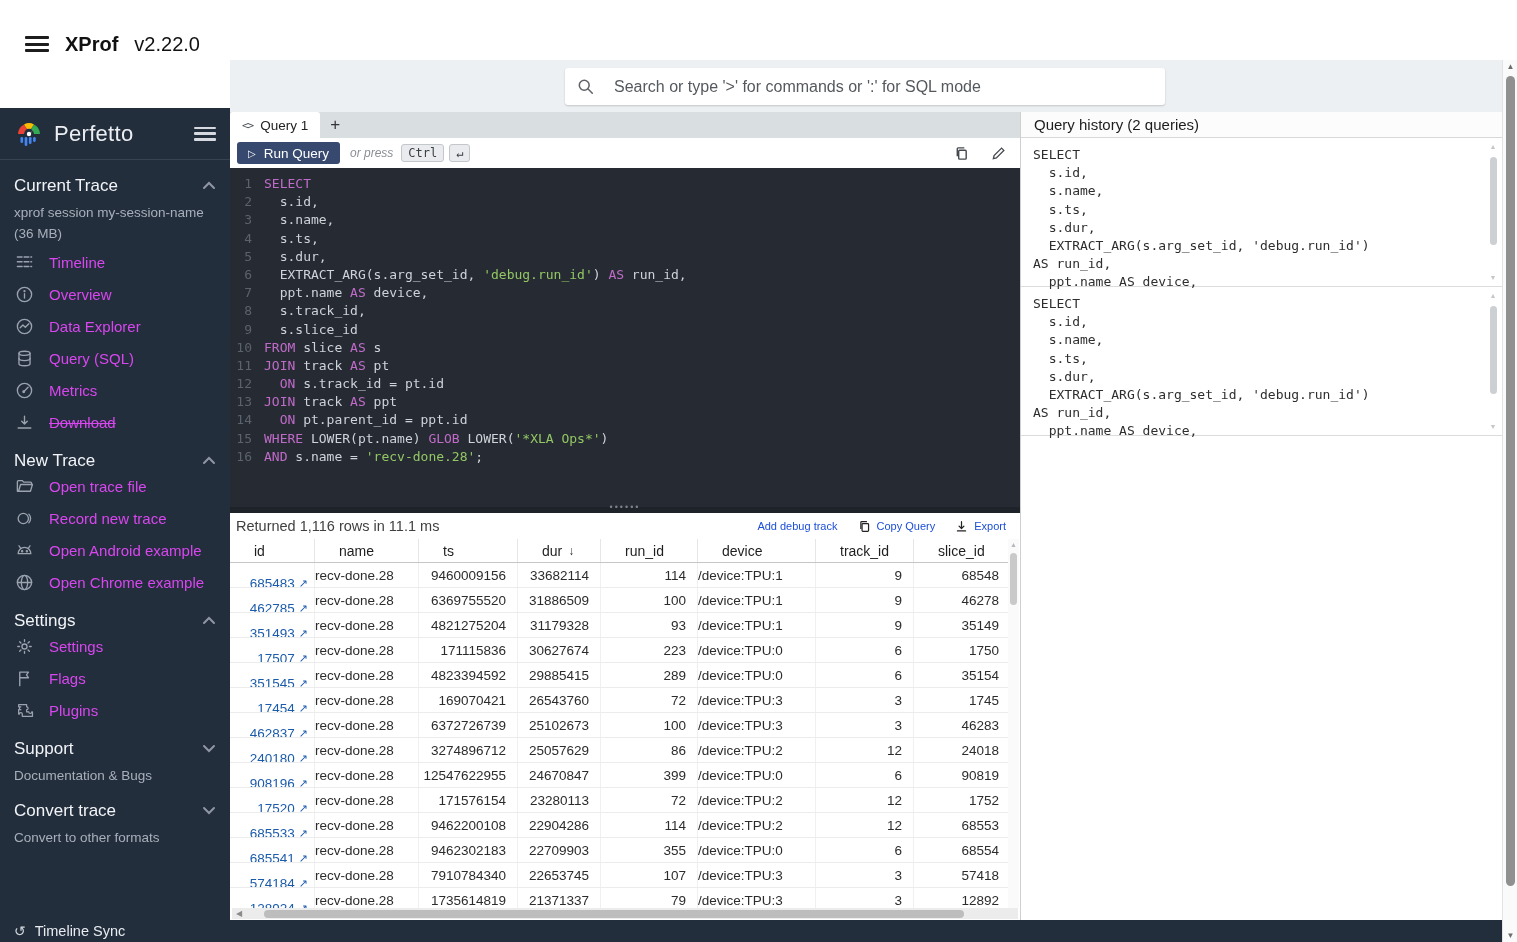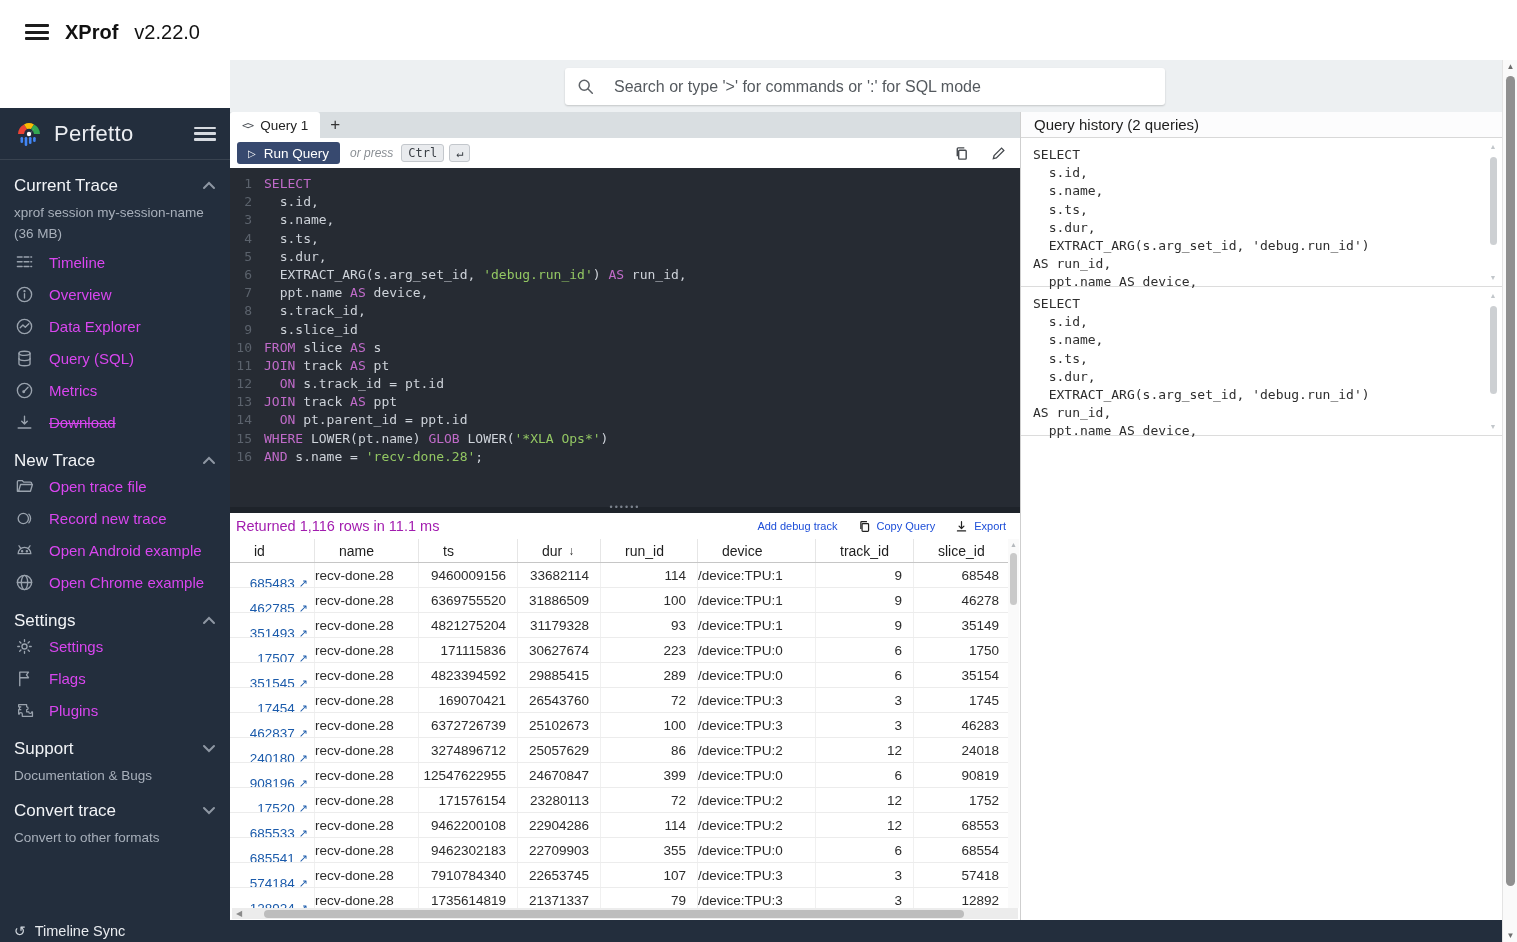--- a/index.html
+++ b/index.html
@@ -1,20 +1,20 @@
 <!DOCTYPE html>
 <html><head>
 <meta charset="utf-8">
 <style>
   * { margin:0; padding:0; box-sizing:border-box; }
   html,body { width:1517px; height:942px; overflow:hidden; background:#fff;
     font-family:"Liberation Sans", sans-serif; }
 
   
-  #topbar { position:absolute; left:0; top:0; width:1517px; height:64px; background:#fff; display:flex; align-items:center; }
+  #topbar { position:absolute; left:0; top:12px; width:1517px; height:64px; background:#fff; display:flex; align-items:center; }
   #topbar .burger { width:24px; height:16px; margin-left:25px; display:flex; flex-direction:column; justify-content:space-between; cursor:pointer; }
   #topbar .burger span { height:3px; background:#1d1d1d; border-radius:1px; }
   #topbar .app-title { font-size:20px; font-weight:bold; color:#111; margin-left:16px; }
   #topbar .app-version { font-size:20px; color:#111; margin-left:16px; }
 
   
   #sidebar { position:absolute; left:0; top:60px; width:230px; height:860px; background:#232e3d; color:#c7cdd6; display:flex; flex-direction:column;margin-top:48px; }
   #sidebar-header { height:52px; min-height:52px; display:flex; align-items:center; padding:0 14px; border-bottom:1px solid rgba(255,255,255,.10); }
   #sidebar-header .brand { font-size:22px; color:#eceef2; margin-left:10px; letter-spacing:.3px; font-weight:400; }
   #sidebar-header .menu { margin-left:auto; width:22px; height:14px; display:flex; flex-direction:column; justify-content:space-between; cursor:pointer; }
@@ -75,21 +75,21 @@
   
   #editor { position:absolute; left:230px; top:168px; width:790px; height:339px; background:#262b33; padding-top:7px; font-family:"DejaVu Sans Mono",monospace; font-size:13px; }
   .cline { display:flex; height:18.2px; line-height:18.2px; white-space:pre; }
   .cline .ln { width:34px; text-align:right; padding-right:12px; color:#5b626c; flex:none; }
   .seg-txt { color:#ced3da; } .seg-kw { color:#c06bc9; } .seg-str { color:#93c763; }
   #editor-divider { position:absolute; left:230px; top:507px; width:790px; height:6px; background:#1e232a; }
   #editor-divider .dots { position:absolute; left:50%; top:-5px; transform:translateX(-50%); color:#7b828c; font-size:9px; letter-spacing:2px; }
 
   
   #resultsbar { position:absolute; left:230px; top:513px; width:790px; height:26px; background:#fff; display:flex; align-items:center; padding-left:6px; }
-  #resultsbar .summary { font-size:14.5px; color:#a21caf; }
+  #resultsbar .summary { font-size:14.5px; color:#404040; }
   #resultsbar .actions { margin-left:auto; display:flex; align-items:center; gap:20px; margin-right:14px; }
   #resultsbar .actions .act { display:flex; align-items:center; gap:6px; font-size:11px; color:#1d4ed8; cursor:pointer; }
 
   #tablehead { position:absolute; left:230px; top:539px; width:780px; height:24px; background:#fff; border-bottom:1px solid #c6c6c6; display:grid; grid-template-columns:84px 104px 99px 83px 97px 118px 98px 97px; }
   #tablehead .hc { font-size:14px; color:#1e1e1e; display:flex; align-items:center; padding-left:24px; border-left:1px solid #e6e6e6; gap:6px; }
   #tablehead .hc:first-child { border-left:none; }
   #tablehead .sort { font-size:12px; color:#333; }
 
   #tablebody { position:absolute; left:230px; top:563px; width:780px; height:345px; overflow:hidden; background:#fff; }
   .trow { display:grid; grid-template-columns:84px 104px 99px 83px 97px 118px 98px 97px; height:25px; border-bottom:1px solid #ececec; }

